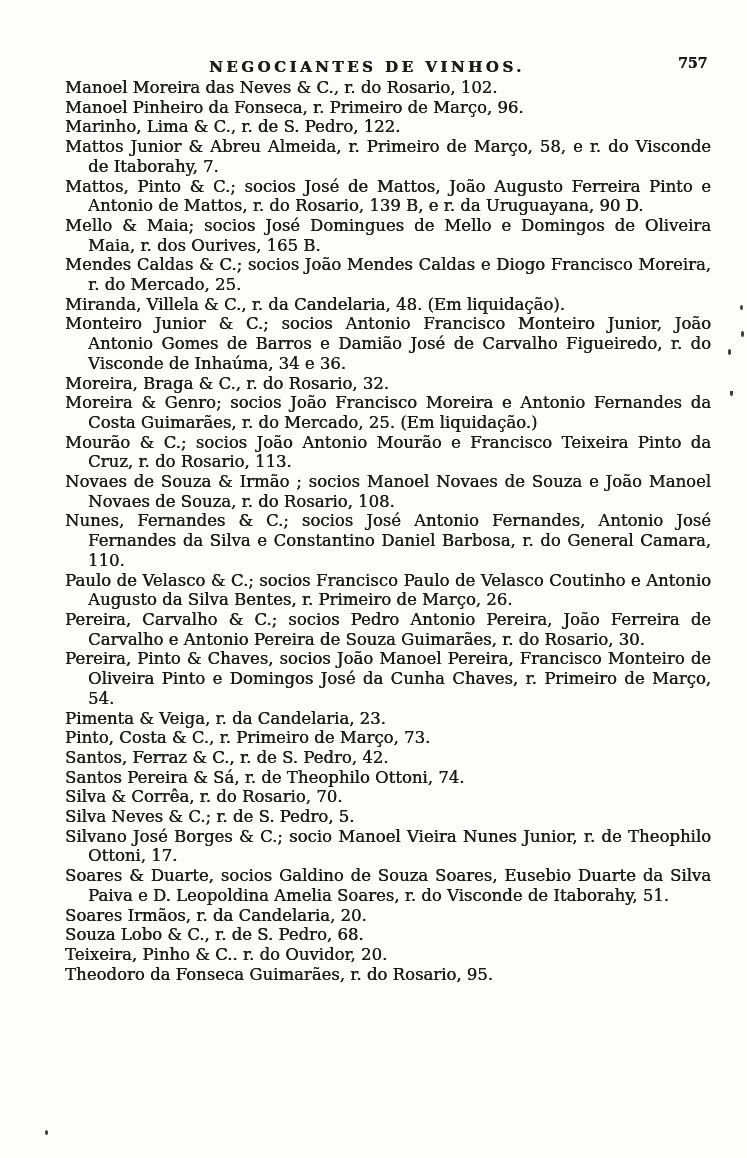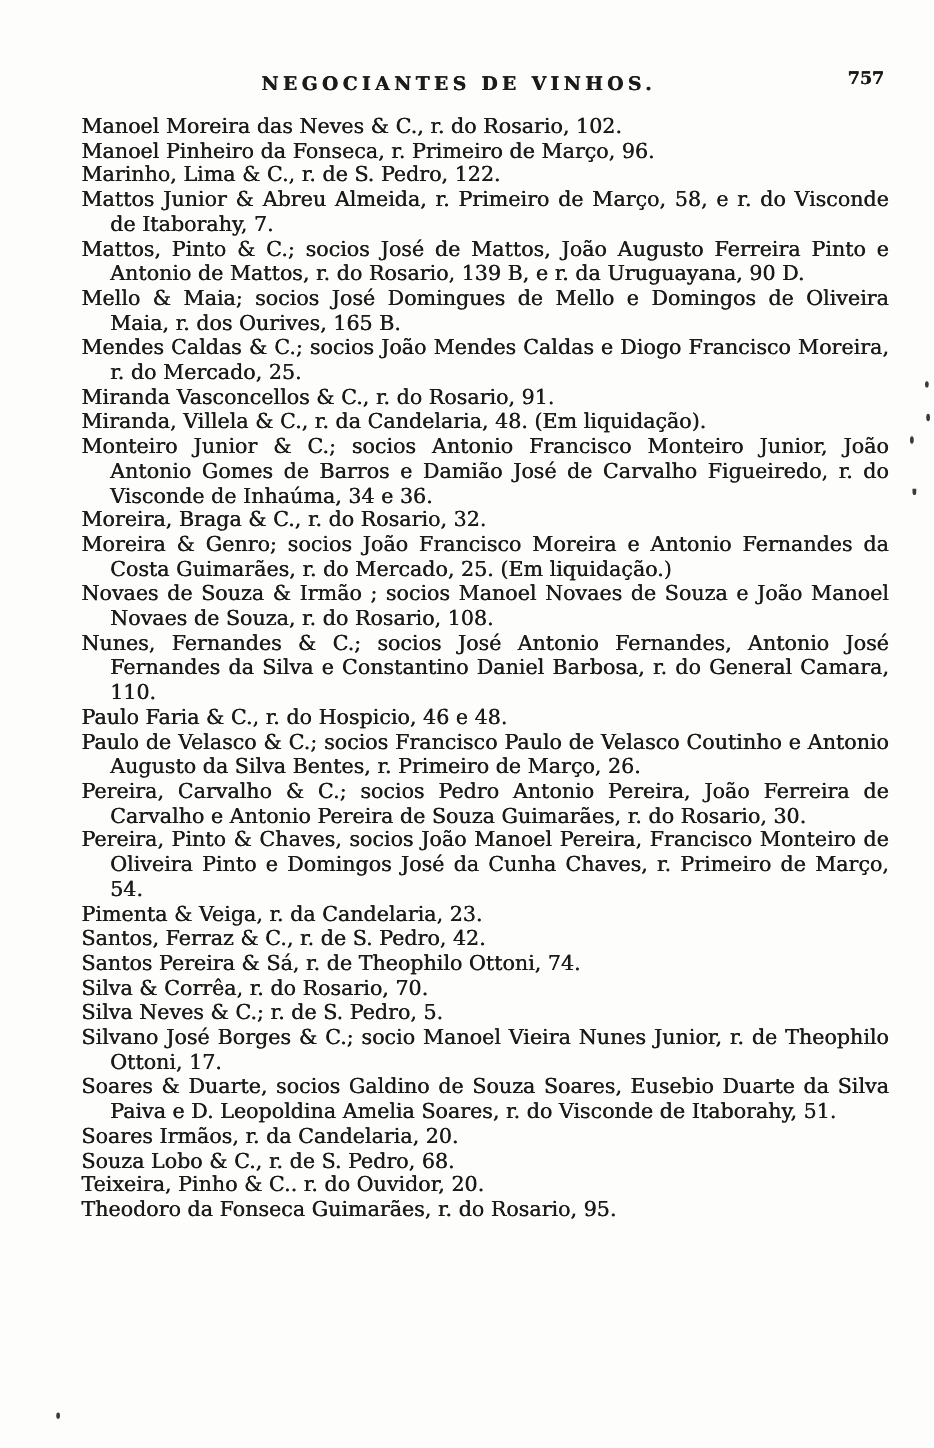--- a/index.html
+++ b/index.html
@@ -30,21 +30,21 @@
     position: absolute;
     top: 55px;
     left: 667px;
     font-size: 14px;
     font-weight: bold;
     text-shadow: 0.4px 0 currentColor;
     margin-left: 11px;
   }
   .entries {
     position: absolute;
-    top: 91px;
+    top: 78px;
     left: 65px;
     width: 646px;
     font-size: 16.5px;
     line-height: 19.7px;
     text-align: justify;
     text-shadow: 0.35px 0 currentColor;
   }
   .entry {
     margin: 0;
     padding-left: 23px;
@@ -69,32 +69,32 @@
   <div class="page-number">757</div>
 
   <div class="entries" id="entries">
       <p class="entry">Manoel Moreira das Neves &amp; C., r. do Rosario, 102.</p>
       <p class="entry">Manoel Pinheiro da Fonseca, r. Primeiro de Março, 96.</p>
       <p class="entry">Marinho, Lima &amp; C., r. de S. Pedro, 122.</p>
       <p class="entry">Mattos Junior &amp; Abreu Almeida, r. Primeiro de Março, 58, e r. do Visconde de Itaborahy, 7.</p>
       <p class="entry">Mattos, Pinto &amp; C.; socios José de Mattos, João Augusto Ferreira Pinto e Antonio de Mattos, r. do Rosario, 139 B, e r. da Uruguayana, 90 D.</p>
       <p class="entry">Mello &amp; Maia; socios José Domingues de Mello e Domingos de Oliveira Maia, r. dos Ourives, 165 B.</p>
       <p class="entry">Mendes Caldas &amp; C.; socios João Mendes Caldas e Diogo Francisco Moreira, r. do Mercado, 25.</p>
-      <p class="entry">Miranda Vasconcellos &amp; C., r. do Rosario, 91.</p>
       <p class="entry">Miranda, Villela &amp; C., r. da Candelaria, 48. (Em liquidação).</p>
       <p class="entry">Monteiro Junior &amp; C.; socios Antonio Francisco Monteiro Junior, João Antonio Gomes de Barros e Damião José de Carvalho Figueiredo, r. do Visconde de Inhaúma, 34 e 36.</p>
       <p class="entry">Moreira, Braga &amp; C., r. do Rosario, 32.</p>
       <p class="entry">Moreira &amp; Genro; socios João Francisco Moreira e Antonio Fernandes da Costa Guimarães, r. do Mercado, 25. (Em liquidação.)</p>
+      <p class="entry">Mourão &amp; C.; socios João Antonio Mourão e Francisco Teixeira Pinto da Cruz, r. do Rosario, 113.</p>
       <p class="entry">Novaes de Souza &amp; Irmão ; socios Manoel Novaes de Souza e João Manoel Novaes de Souza, r. do Rosario, 108.</p>
       <p class="entry">Nunes, Fernandes &amp; C.; socios José Antonio Fernandes, Antonio José Fernandes da Silva e Constantino Daniel Barbosa, r. do General Camara, 110.</p>
-      <p class="entry">Paulo Faria &amp; C., r. do Hospicio, 46 e 48.</p>
       <p class="entry">Paulo de Velasco &amp; C.; socios Francisco Paulo de Velasco Coutinho e Antonio Augusto da Silva Bentes, r. Primeiro de Março, 26.</p>
       <p class="entry">Pereira, Carvalho &amp; C.; socios Pedro Antonio Pereira, João Ferreira de Carvalho e Antonio Pereira de Souza Guimarães, r. do Rosario, 30.</p>
       <p class="entry">Pereira, Pinto &amp; Chaves, socios João Manoel Pereira, Francisco Monteiro de Oliveira Pinto e Domingos José da Cunha Chaves, r. Primeiro de Março, 54.</p>
       <p class="entry">Pimenta &amp; Veiga, r. da Candelaria, 23.</p>
+      <p class="entry">Pinto, Costa &amp; C., r. Primeiro de Março, 73.</p>
       <p class="entry">Santos, Ferraz &amp; C., r. de S. Pedro, 42.</p>
       <p class="entry">Santos Pereira &amp; Sá, r. de Theophilo Ottoni, 74.</p>
       <p class="entry">Silva &amp; Corrêa, r. do Rosario, 70.</p>
       <p class="entry">Silva Neves &amp; C.; r. de S. Pedro, 5.</p>
       <p class="entry">Silvano José Borges &amp; C.; socio Manoel Vieira Nunes Junior, r. de Theophilo Ottoni, 17.</p>
       <p class="entry">Soares &amp; Duarte, socios Galdino de Souza Soares, Eusebio Duarte da Silva Paiva e D. Leopoldina Amelia Soares, r. do Visconde de Itaborahy, 51.</p>
       <p class="entry">Soares Irmãos, r. da Candelaria, 20.</p>
       <p class="entry">Souza Lobo &amp; C., r. de S. Pedro, 68.</p>
       <p class="entry">Teixeira, Pinho &amp; C.. r. do Ouvidor, 20.</p>
       <p class="entry">Theodoro da Fonseca Guimarães, r. do Rosario, 95.</p>

